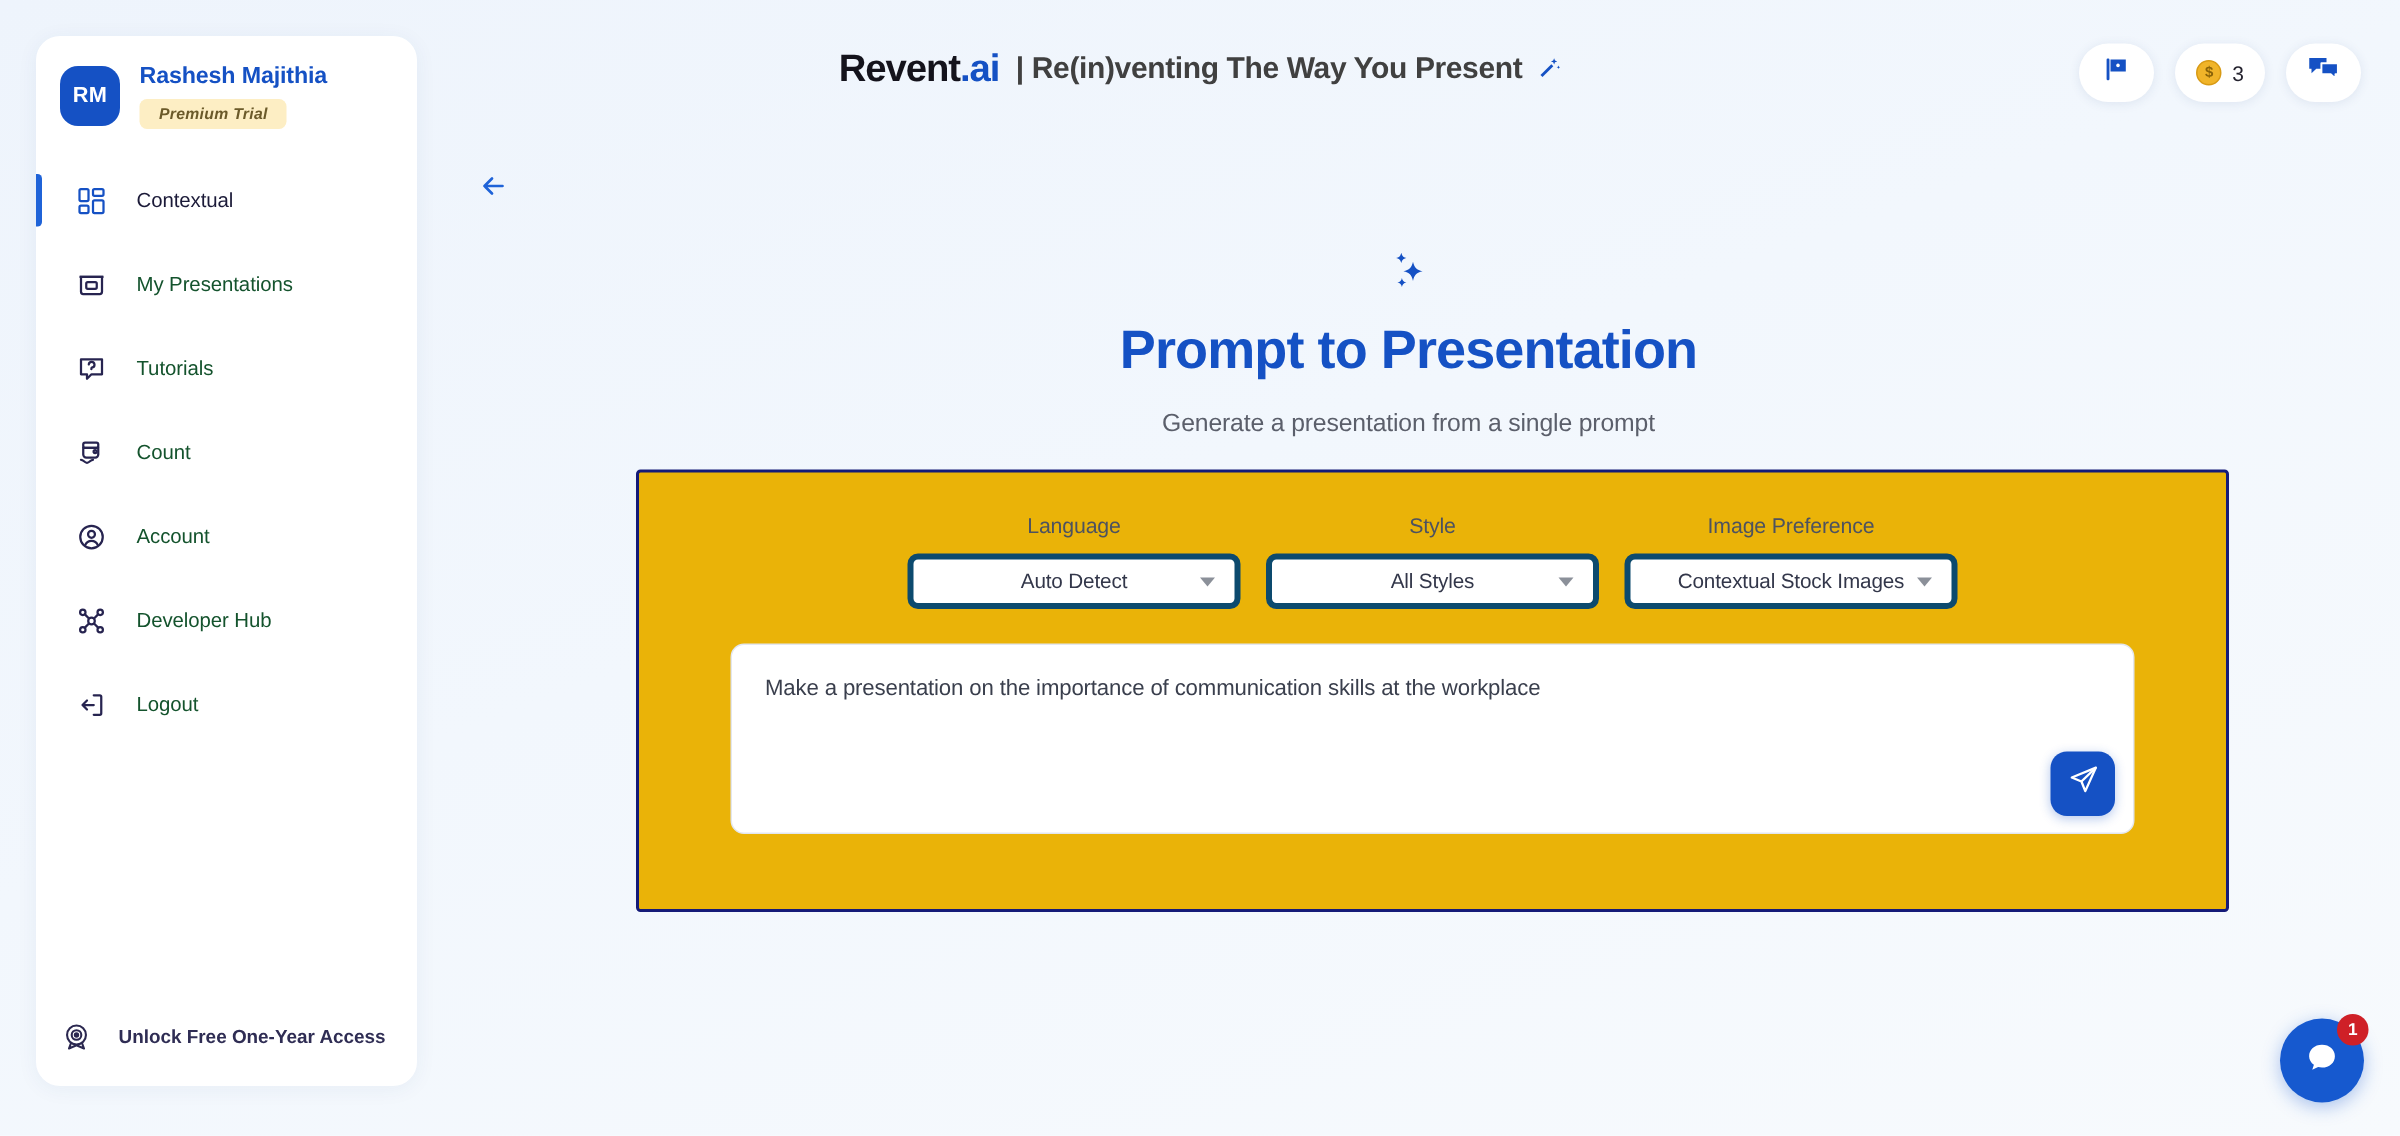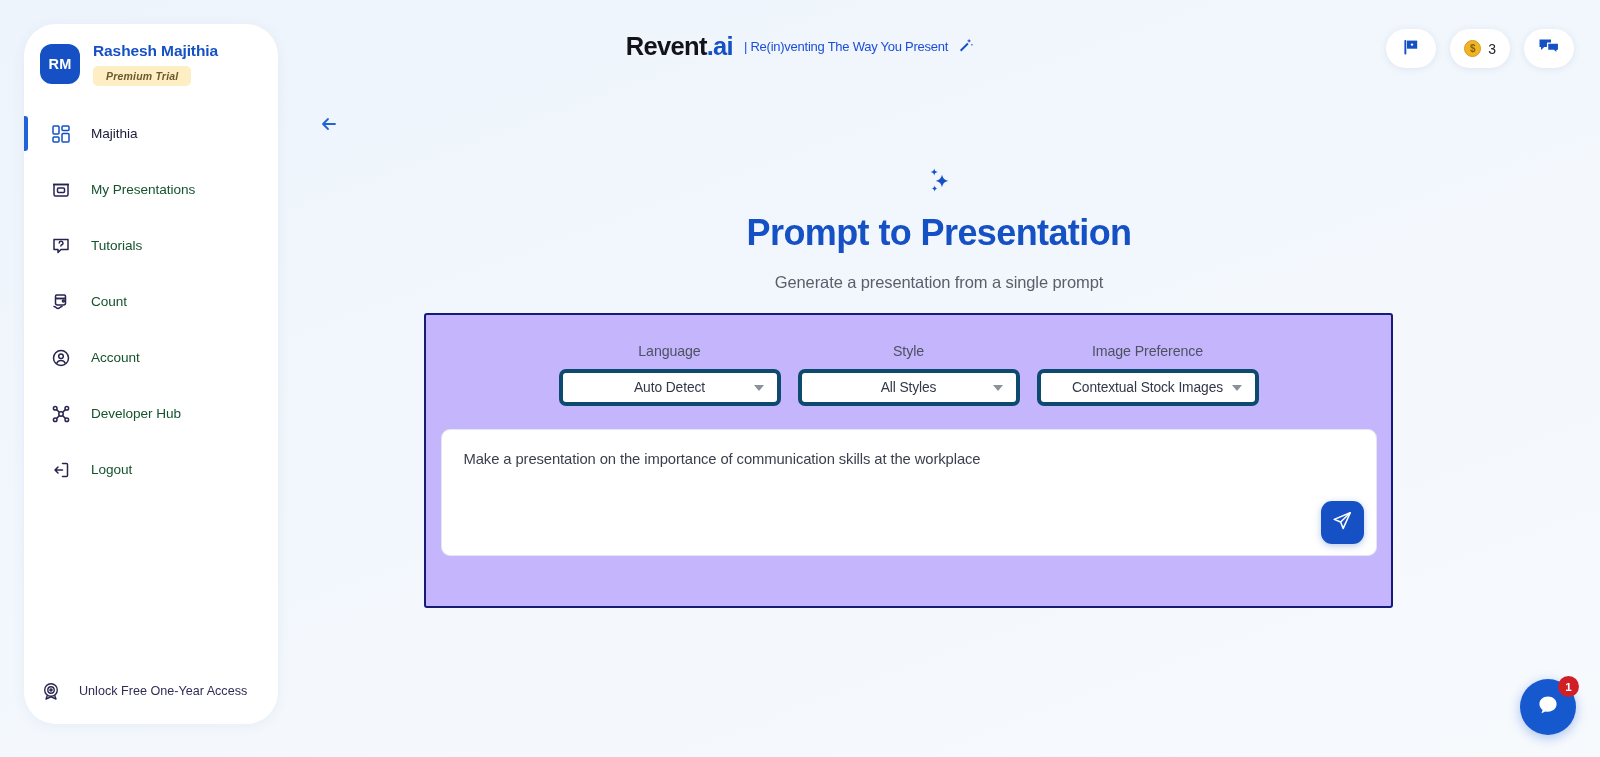--- a/index.html
+++ b/index.html
@@ -9,21 +9,21 @@
     background: linear-gradient(160deg, #eef4fc 0%, #f2f7fd 45%, #f7fafd 100%);
     overflow: hidden;
   }
   #app { position: relative; width: 1600px; height: 757px; }
 
   
   .sidebar {
     position: absolute; left: 24px; top: 24px;
     width: 254px; height: 700px;
     background: #ffffff;
-    border-radius: 32px;
+    border-radius: 16px;
     box-shadow: 0 2px 14px rgba(30,60,120,.06);
     overflow: hidden;
   }
   .profile { display: flex; align-items: center; padding: 18px 0 0 16px; }
   .avatar {
     width: 40px; height: 40px; border-radius: 12px;
     background: #1551c4; color: #fff;
     font-size: 14.5px; font-weight: 700; letter-spacing: .3px;
     display: flex; align-items: center; justify-content: center;
     flex: 0 0 auto;
@@ -58,40 +58,40 @@
   .nav-item.active::before {
     content: ""; position: absolute; left: 0; top: 2px;
     width: 4px; height: 35px; border-radius: 0 3px 3px 0;
     background: #1f63d8;
   }
   .nav-item.active .ico { color: #1551c4; }
   .nav-item.active .lbl { color: #1b1a38; }
 
   .unlock {
     position: absolute; left: 0; bottom: 22px;
-    display: flex; align-items: center; padding-left: 16px; cursor: pointer;
+    display: flex; align-items: center; padding-left: 16px; cursor: pointer; font-weight: bold;
   }
   .unlock .ico { width: 22px; height: 22px; color: #2b2850; flex: 0 0 22px;
     display:flex; align-items:center; justify-content:center; }
   .unlock .lbl { margin-left: 17px; font-size: 12.6px; color: #2f2d54; white-space: nowrap; }
 
   
   .brand {
     position: absolute; left: 0; right: 0; top: 32px;
     display: flex; align-items: center; justify-content: center;
     pointer-events: none;
   }
   .brand-logo {
     font-size: 25.5px; font-weight: 800; color: #14131c;
     letter-spacing: -.7px;
   }
   .brand-logo .dot { color: #1551c4; }
   .brand-tag {
-    margin-left: 11px; font-size: 13px; font-weight: 400;
-    color: #1d4ed8; letter-spacing: -.25px;
+    margin-left: 11px; font-size: 20px; font-weight: 700;
+    color: #404040; letter-spacing: -.25px;
   }
   .brand-wand { margin-left: 9px; font-size: 16px; }
 
   .top-actions {
     position: absolute; right: 26px; top: 29px;
     display: flex; align-items: center; gap: 14px;
   }
   .pill {
     height: 39px; min-width: 50px; padding: 0 14px;
     background: #fff; border-radius: 20px;
@@ -121,22 +121,22 @@
     margin-top: 8px; font-size: 36px; font-weight: 700;
     color: #1551c4; letter-spacing: -.6px;
   }
   .hero-sub {
     margin-top: 19px; font-size: 16.5px; color: #5b5f6b; letter-spacing: -.1px;
   }
 
   
   .card {
     position: absolute; left: 424px; top: 313px;
-    width: 969px; height: 295px;
-    background: #c4b5fd;
+    width: 1062px; height: 295px;
+    background: #eab308;
     border: 2px solid #151b78;
     border-radius: 3px;
   }
   .opts {
     display: flex; justify-content: center; gap: 17px;
     padding-top: 28px;
   }
   .opt { width: 222px; text-align: center; }
   .opt-label {
     font-size: 14.2px; color: #4d5260; letter-spacing: -.1px;
@@ -203,21 +203,21 @@
     <div class="nav">
       <div class="nav-item active">
         <span class="ico">
           <svg width="20" height="20" viewBox="0 0 20 20" fill="none" stroke="currentColor" stroke-width="1.5">
             <rect x="2" y="2" width="6" height="8" rx="1"></rect>
               <rect x="11" y="2" width="7" height="4.5" rx="1"></rect>
             <rect x="2" y="13" width="6" height="5" rx="1"></rect>
               <rect x="11" y="9.5" width="7" height="8.5" rx="1"></rect>
           </svg>
         </span>
-        <span class="lbl">Majithia</span>
+        <span class="lbl">Contextual</span>
       </div>
 
       <div class="nav-item">
         <span class="ico">
           <svg width="20" height="20" viewBox="0 0 20 20" fill="none" stroke="currentColor" stroke-width="1.5">
             <path d="M3 4.5h14v10a1.5 1.5 0 0 1-1.5 1.5h-11A1.5 1.5 0 0 1 3 14.5z"></path>
             <path d="M2 4.5h16"></path>
               <rect x="6.5" y="8" width="7" height="4.5" rx="1"></rect>
           </svg>
         </span>

